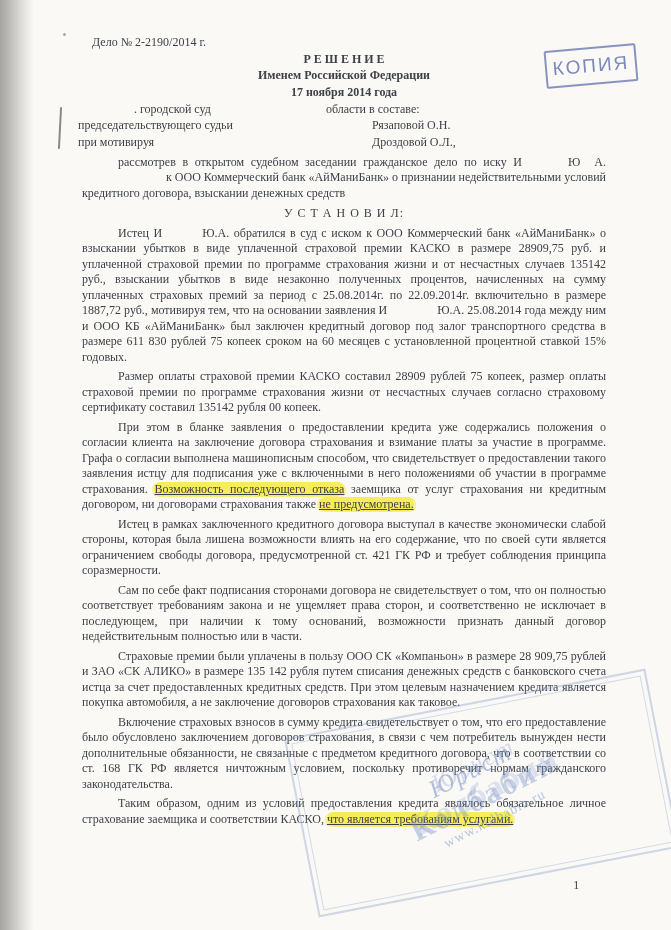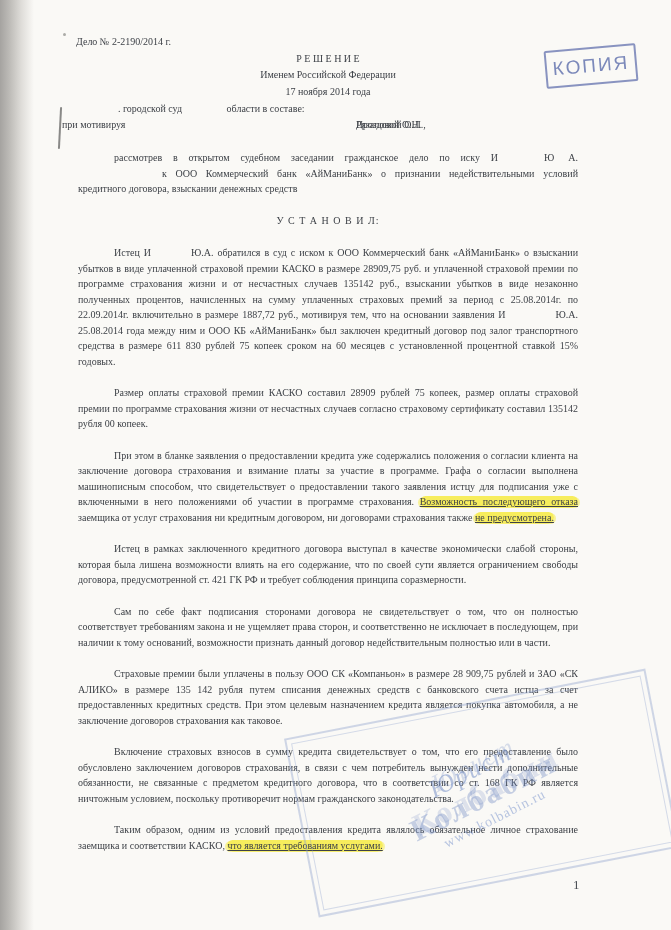--- a/index.html
+++ b/index.html
@@ -7,31 +7,31 @@
     width:671px;height:930px;position:relative;overflow:hidden;
     background:#faf9f6;
     font-family:"Liberation Serif", serif;
     color:#3d4147;
   }
   .scan-edge{
     position:absolute;left:0;top:0;bottom:0;width:34px;
     background:linear-gradient(90deg,#a5a3a0 0%,#bfbdb9 30%,#dedcd8 62%,rgba(250,249,246,0) 100%);
   }
   .content{
-    position:absolute;left:62px;top:34px;width:532px;
-    font-size:10px;line-height:15.5px;
+    position:absolute;left:78px;top:34px;width:532px;
+    font-size:12px;line-height:15.5px;
   }
   .case-row{line-height:16.5px;padding-left:14px;}
-  .center-block{text-align:center;font-weight:normal;line-height:16.8px;}
+  .center-block{text-align:center;font-weight:bold;line-height:16.8px;}
   .hdr-row{position:relative;line-height:16.6px;}
   .court-line{line-height:16.6px;}
   .court-left{margin-left:56px;}
-  .court-right{margin-left:42px;}
+  .court-right{margin-left:112px;}
   .abs-name{position:absolute;left:294px;top:0;}
-  .par{margin:16px;text-indent:36px;text-align:justify;}
+  .par{margin:4px;text-indent:36px;text-align:justify;}
   .ustanovil{text-align:center;line-height:16.5px;letter-spacing:1px;}
   .gap{display:inline-block;height:2px;}
   .hl{
     background:rgba(246,236,78,0.92);
     border-radius:6px;
     box-decoration-break:clone;-webkit-box-decoration-break:clone;
     box-shadow:2px 1px 0 rgba(246,236,78,0.55), -2px 1px 0 rgba(246,236,78,0.55);
     text-decoration:underline;
   }
   .kopiya-stamp{
@@ -98,20 +98,21 @@
   <div class="center-block">Р Е Ш Е Н И Е</div>
   <div class="center-block">Именем Российской Федерации</div>
   <div class="center-block">17 ноября 2014 года</div>
 
   <div class="court-line">
     <span class="court-left">. городской суд</span>
     <span class="court-right">области в составе:</span>
   </div>
 
   <div class="hdr-row">
+    <span>председательствующего судьи</span>
     <span class="abs-name">Рязаповой О.Н.</span>
   </div>
 
   <div class="hdr-row">
     <span>при мотивируя</span>
     <span class="abs-name">Дроздовой О.Л.,</span>
   </div>
 
   <div>
       <p class="par"><span>рассмотрев в открытом судебном заседании гражданское дело по иску И</span><span class="gap" style="width: 46px;"></span><span>Ю</span><span class="gap" style="width: 14px;"></span><span>А.</span><span class="gap" style="width: 84px;"></span><span>к ООО Коммерческий банк «АйМаниБанк» о признании недействительными условий кредитного договора, взыскании денежных средств</span></p>

